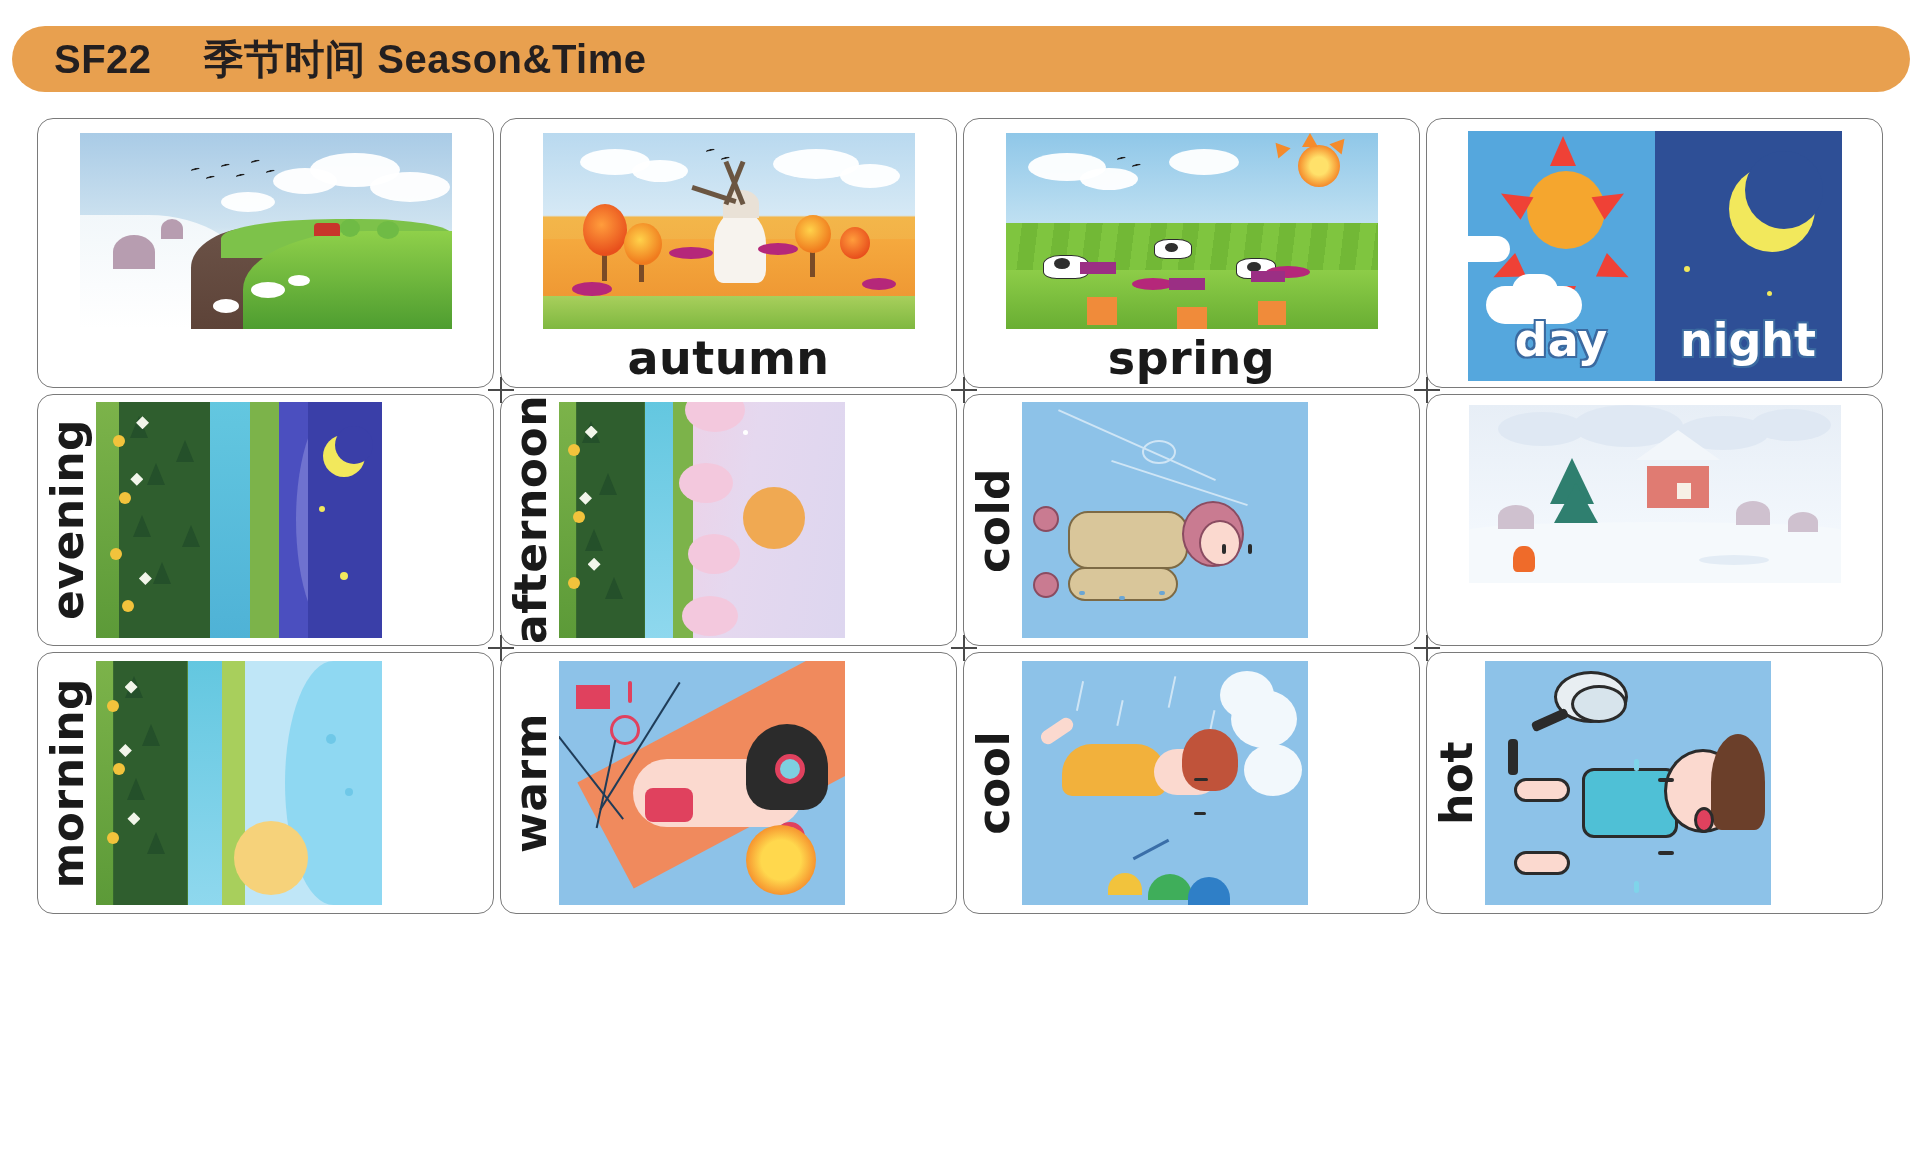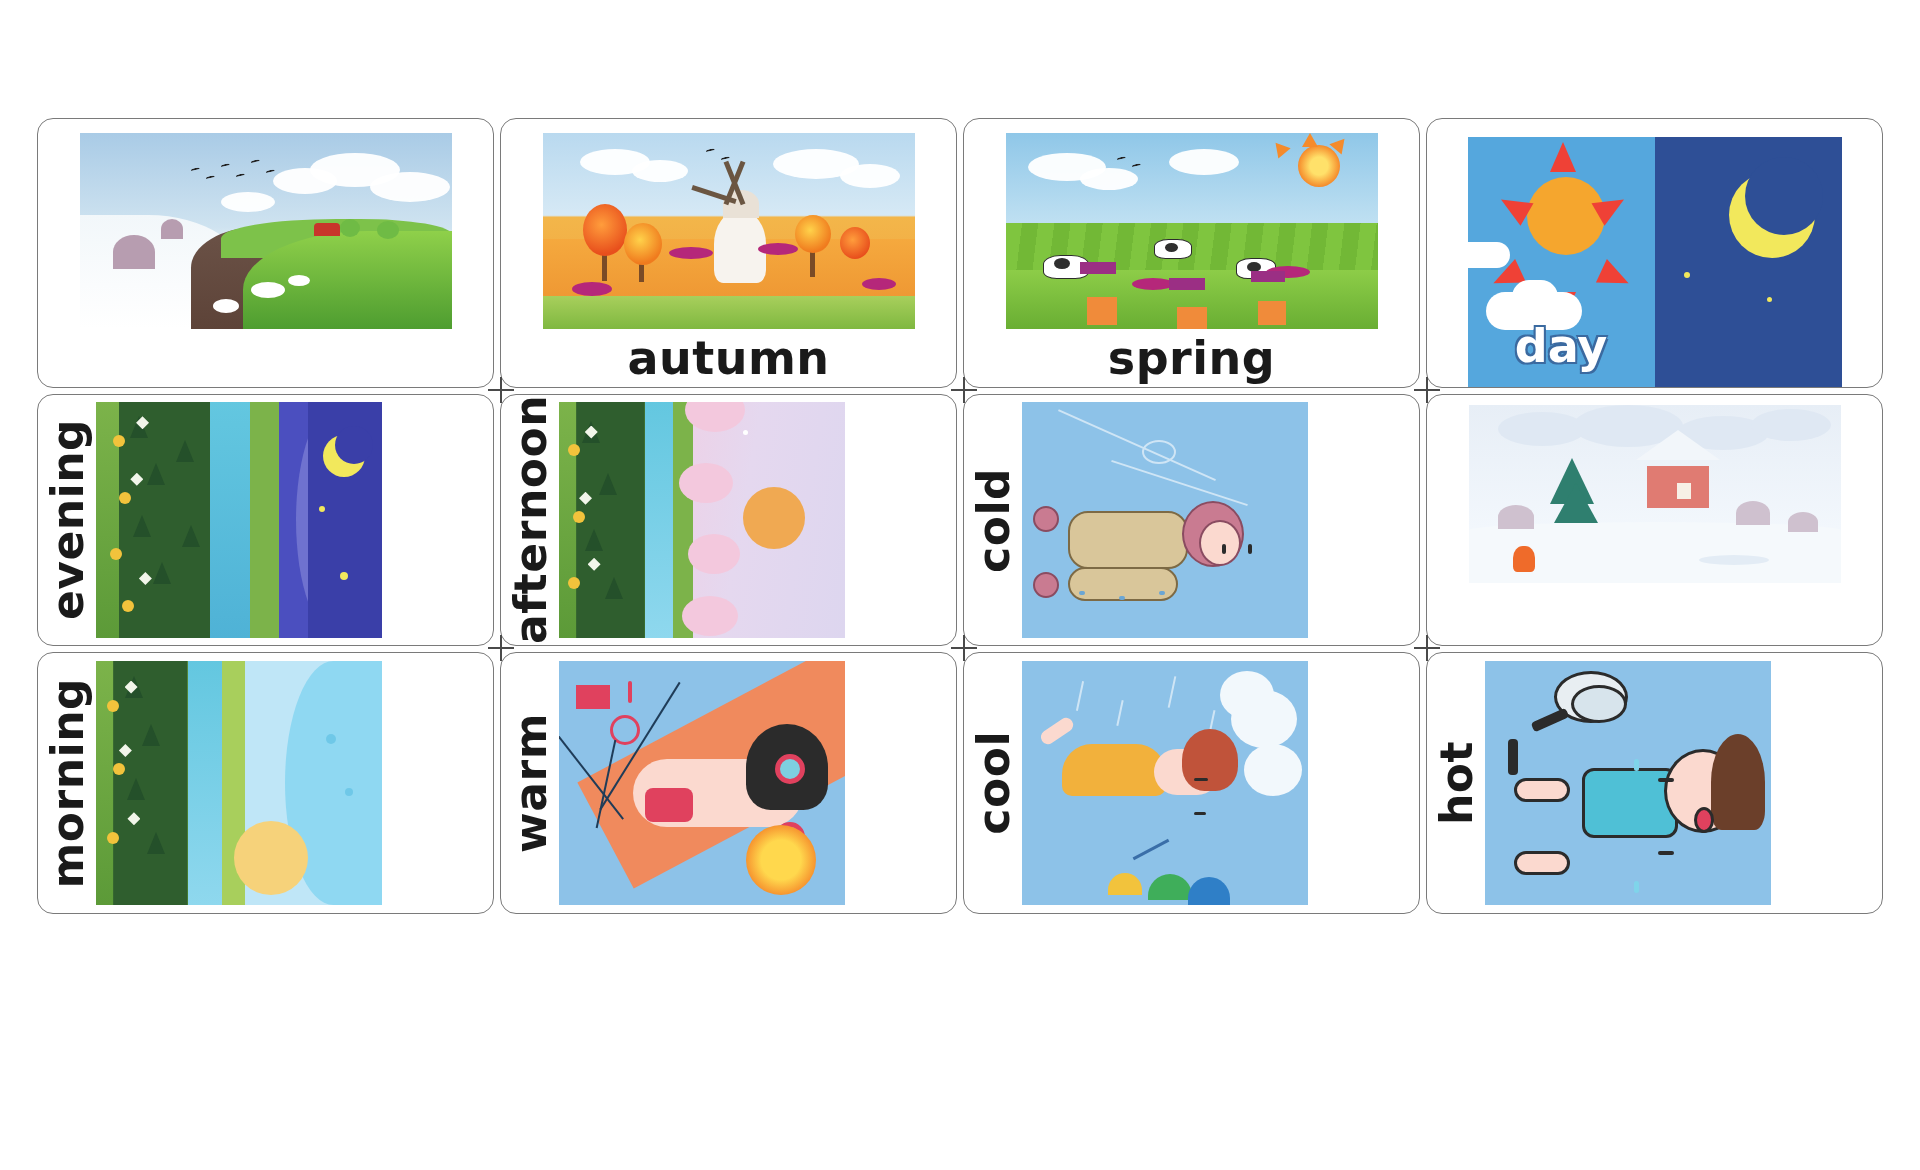--- a/index.html
+++ b/index.html
@@ -243,20 +243,24 @@
   .ht-hair { position:absolute; background:#6b3f2a; border-radius:50% 50% 20% 20%; }
   .ht-shirt{ position:absolute; background:#4fc0d6; border:3px solid #2b2b2b; border-radius:12px; }
   .ht-arm  { position:absolute; background:#fbd9cf; border:3px solid #2b2b2b; border-radius:20px; }
   .ht-mouth{ position:absolute; background:#e0415e; border:3px solid #2b2b2b; border-radius:50%; }
 </style>
 </head>
 <body>
 
 <div id="sheet">
 
+  <div class="banner">
+    <span class="banner-code">SF22</span>
+    <span class="banner-title">季节时间 Season&amp;Time</span>
+  </div>
 
   <div class="grid">
 
     <div class="card horiz">
       <div class="pic spring-bg" style="width:372px;height:196px;margin-top:14px;">
         <div class="abs sp-snow"></div>
         <div class="abs sp-soil"></div>
         <div class="abs sp-hill"></div>
         <div class="abs sp-grass"></div>
         <div class="abs sp-cloud" style="left:52%;top:18%;width:64px;height:26px;"></div>
@@ -338,41 +342,42 @@
         <div class="abs su-hive" style="left:22%;bottom:2%;width:30px;height:28px;"></div>
         <div class="abs su-hiveroof" style="left:20%;bottom:28%;width:36px;height:12px;"></div>
         <div class="abs su-hive" style="left:46%;bottom:0%;width:30px;height:22px;"></div>
         <div class="abs su-hiveroof" style="left:44%;bottom:20%;width:36px;height:12px;"></div>
         <div class="abs su-hive" style="left:68%;bottom:2%;width:28px;height:24px;"></div>
         <div class="abs su-hiveroof" style="left:66%;bottom:24%;width:34px;height:11px;"></div>
       </div>
       <div class="lbl-h">spring</div>
     </div>
 
-    <div class="card horiz" style="justify-content:flex-end;">
+    <div class="card horiz" style="justify-content:flex-start;">
       <div class="pic" style="width:374px;height:250px;margin-top:12px;">
         <div class="dn-wrap">
           <div class="dn-day">
             <div class="dn-sun-core" style="left:32%;top:16%;width:78px;height:78px;"></div>
             <div class="dn-ray" style="left:44%;top:2%;"></div>
             <div class="dn-ray" style="left:18%;top:22%;transform:rotate(-60deg);"></div>
             <div class="dn-ray" style="left:70%;top:22%;transform:rotate(60deg);"></div>
             <div class="dn-ray" style="left:14%;top:50%;transform:rotate(-115deg);"></div>
             <div class="dn-ray" style="left:72%;top:50%;transform:rotate(115deg);"></div>
             <div class="dn-ray" style="left:44%;top:62%;transform:rotate(180deg);"></div>
             <div class="dn-cloud" style="left:-6%;top:42%;width:54px;height:26px;"></div>
             <div class="dn-cloud" style="left:10%;top:62%;width:96px;height:38px;"></div>
             <div class="dn-cloud" style="left:24%;top:57%;width:46px;height:34px;"></div>
             <div class="dn-text">day</div>
           </div>
           <div class="dn-night">
             <div class="dn-moon" style="right:14%;top:14%;width:86px;height:86px;"></div>
             <div class="dn-moon-cut" style="right:10%;top:8%;width:78px;height:78px;"></div>
             <div class="dn-star" style="left:16%;top:54%;"></div>
             <div class="dn-star" style="left:60%;top:64%;width:5px;height:5px;"></div>
+            <div class="dn-text">night</div>
           </div>
         </div>
       </div>
     </div>
 
     <div class="card vert">
       <div class="lbl-v">evening</div>
       <div class="pic ev-bg" style="width:286px;height:236px;">
         <div class="fo-green-far"></div>
         <div class="fo-dark"></div>

